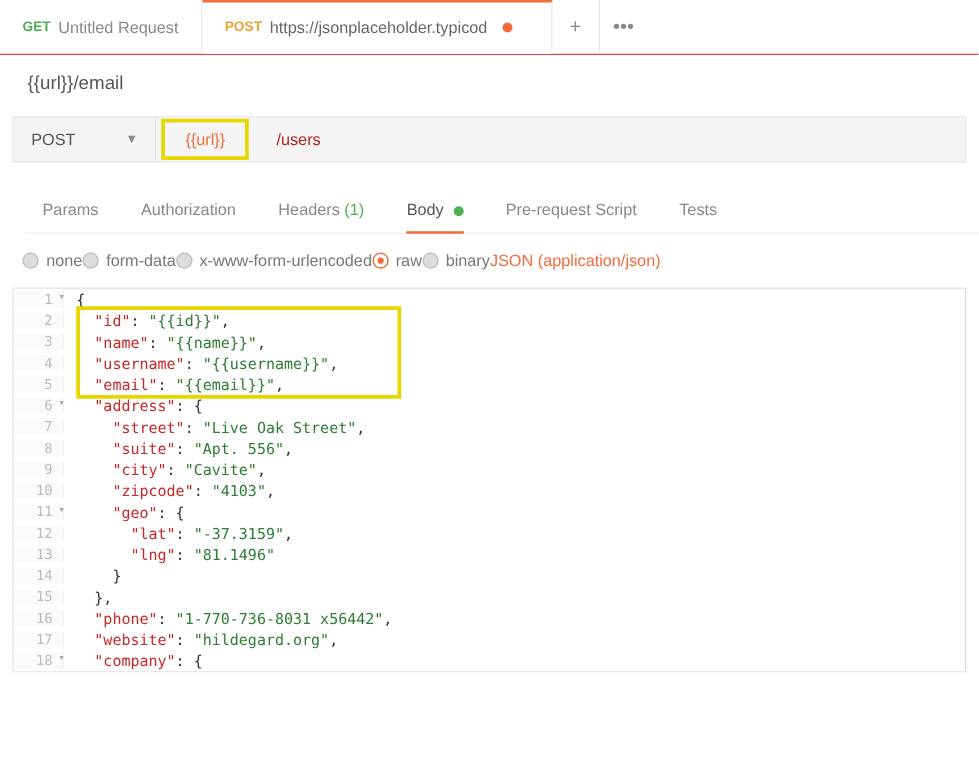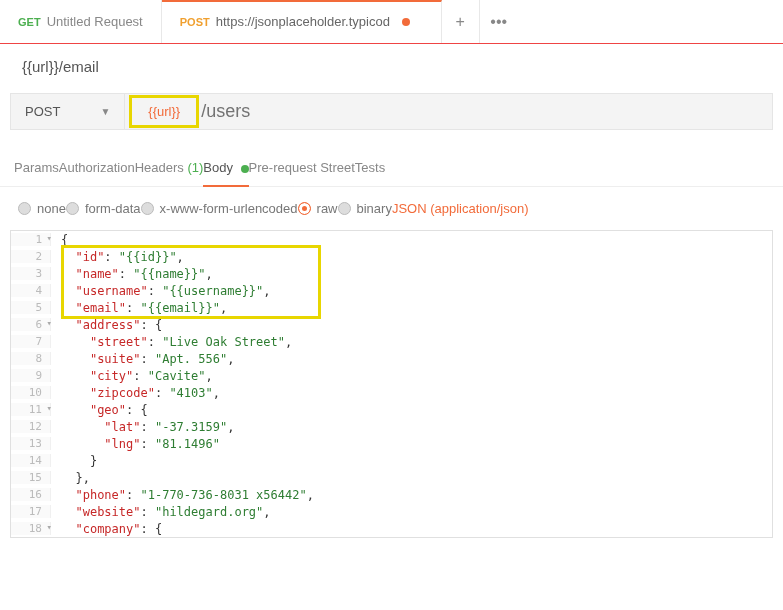--- a/index.html
+++ b/index.html
@@ -13,22 +13,22 @@
 .tab.active .tab-title { color: #666; }
 .dirty-dot { width: 8px; height: 8px; border-radius: 50%; background: #f26b3a; margin-left: 6px; }
 .icon-btn { width: 38px; display: flex; align-items: center; justify-content: center; cursor: pointer; border-right: 1px solid #e8e8e8; color: #888; font-size: 16px; }
 .req-name { padding: 14px 22px; font-size: 15px; color: #555; }
 .url-row { display: flex; margin: 4px 10px 0 10px; background: #f4f4f4; border: 1px solid #e5e5e5; align-items: stretch; }
 .method-dd { display: flex; align-items: center; padding: 10px 14px; cursor: pointer; gap: 40px; color: #555; font-size: 13px; border-right: 1px solid #e5e5e5; }
 .method-dd .caret { font-size: 10px; color: #888; }
 .url-input { flex: 1; display: flex; align-items: center; padding: 0 4px; background: #f4f4f4; }
 .url-var-box { border: 3px solid #e8d600; padding: 6px 16px; }
 .url-var { color: #f26b3a; font-size: 13px; }
-.url-rest { color: #737373; font-size: 18px; padding: 0 2px; }
-.req-tabs { display: flex; padding: 30px 26px 0 14px; border-bottom: 1px solid #eee; }
+.url-rest { color: #b91c1c; font-size: 13px; padding: 0 2px; margin-left: 20px; }
+.req-tabs { display: flex; gap: 34px; padding: 30px 26px 0 14px; border-bottom: 1px solid #eee; margin-left: 20px; }
 .req-tab { padding-bottom: 10px; color: #888; cursor: pointer; font-size: 13px; }
 .req-tab.active { color: #555; border-bottom: 2px solid #f26b3a; margin-bottom: -1px; }
 .count { color: #4caf50; }
 .dot-green { width: 8px; height: 8px; border-radius: 50%; background: #4caf50; display: inline-block; margin-left: 4px; vertical-align: middle; }
 .body-opts { display: flex; align-items: center; padding: 14px 18px; font-size: 13px; color: #777; }
 .radio { width: 13px; height: 13px; border-radius: 50%; border: 1px solid #bbb; background: #ddd; display: inline-block; margin-right: 6px; vertical-align: middle; }
 .radio.checked { background: #f26b3a; box-shadow: inset 0 0 0 3px #fff; border-color: #f26b3a; }
 .opt { display: flex; align-items: center; cursor: pointer; }
 .content-type { color: #f26b3a; cursor: pointer; }
 .editor { border: 1px solid #e0e0e0; margin: 0 10px; font-family: Consolas, Menlo, monospace; font-size: 12px; }
@@ -82,21 +82,21 @@
   <div class="req-tab">Params</div>
   <div class="req-tab">Authorization</div>
   <div class="req-tab">
     <span>Headers</span>
     <span class="count">(1)</span>
   </div>
   <div class="req-tab active">
     <span>Body</span>
     <span class="dot-green"></span>
   </div>
-  <div class="req-tab">Pre-request Street</div>
+  <div class="req-tab">Pre-request Script</div>
   <div class="req-tab">Tests</div>
 </div>
 
 <div class="body-opts">
   <div class="opt">
       <span class="radio"></span>
       <span>none</span>
     </div>
   <div class="opt">
       <span class="radio"></span>

